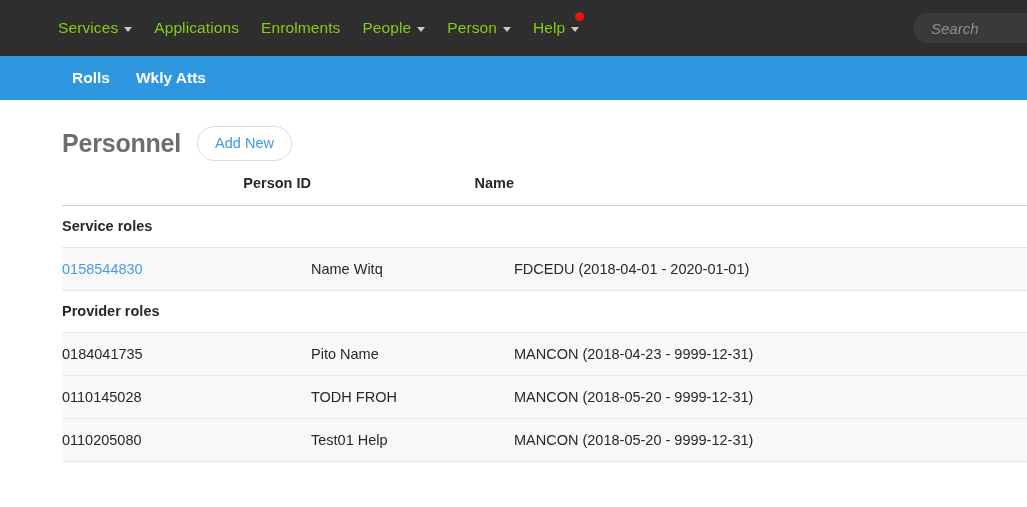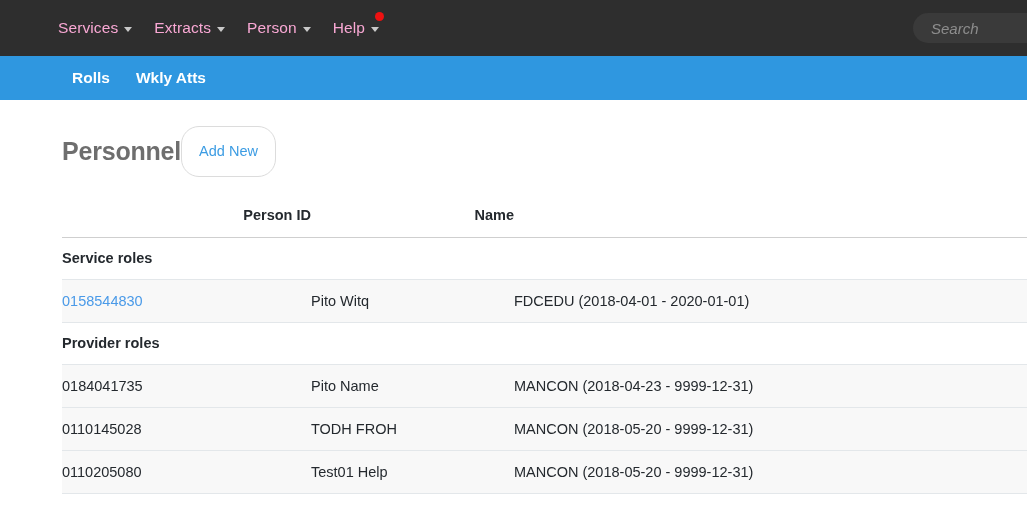--- a/index.html
+++ b/index.html
@@ -28,21 +28,21 @@
   .topnav-items {
     display: flex;
     align-items: center;
     gap: 0px;
   }
   .nav-item {
     position: relative;
     display: flex;
     align-items: center;
     gap: 6px;
-    color: #f9a8d4;
+    color: #84cc16;
     font-size: 15.5px;
     font-weight: 400;
     padding: 6px 11px;
     white-space: nowrap;
     cursor: pointer;
     letter-spacing: .1px;
   }
   .nav-item:first-child { padding-left: 0; }
   .caret {
     display: inline-block;
@@ -116,38 +116,38 @@
 
   
   .page {
     padding-left: 62px;
     padding-top: 26px;
     box-sizing: border-box;
   }
   .page-head {
     display: flex;
     align-items: center;
-    gap: 0;
-    margin-bottom: 30px;
+    gap: 16px;
+    margin-bottom: 14px;
   }
   .page-title {
     font-size: 25px;
     font-weight: bold;
     color: #6e6e6e;
     margin: 0;
     letter-spacing: -.2px;
   }
   .add-new-btn {
     background: #ffffff;
     border: 1px solid #dcdcdc;
     border-radius: 18px;
     color: #3c9ce3;
     font-size: 14.5px;
     font-family: "Liberation Sans", sans-serif;
-    padding: 17px 17px;
+    padding: 9px 17px;
     cursor: pointer;
     line-height: 1;
   }
 
   
   .table {
     width: 1100px;
     border-collapse: collapse;
     table-layout: fixed;
     font-size: 14.5px;
@@ -189,21 +189,27 @@
 </head>
 <body>
 
 <div class="topnav">
   <div class="topnav-items" id="topnav-items">
       <div class="nav-item">
         <span>Services</span>
         <span class="caret"></span>
       </div>
       <div class="nav-item">
-        <span>Extracts</span>
+        <span>Applications</span>
+      </div>
+      <div class="nav-item">
+        <span>Enrolments</span>
+      </div>
+      <div class="nav-item">
+        <span>People</span>
         <span class="caret"></span>
       </div>
       <div class="nav-item">
         <span>Person</span>
         <span class="caret"></span>
       </div>
       <div class="nav-item">
         <span>Help</span>
         <span class="caret"></span>
         <span class="notif-dot"></span>
@@ -240,21 +246,21 @@
           <th>Name</th>
           <th>Role</th>
         </tr>
     </thead>
     <tbody id="table-body">
         <tr class="group-row">
           <td colspan="3">Service roles</td>
         </tr>
         <tr class="data-row">
           <td><a class="link-id">0158544830</a></td>
-          <td>Pito Witq</td>
+          <td>Name Witq</td>
           <td>FDCEDU (2018-04-01 - 2020-01-01)</td>
         </tr>
         <tr class="group-row">
           <td colspan="3">Provider roles</td>
         </tr>
         <tr class="data-row">
           <td>0184041735</td>
           <td>Pito Name</td>
           <td>MANCON (2018-04-23 - 9999-12-31)</td>
         </tr>

